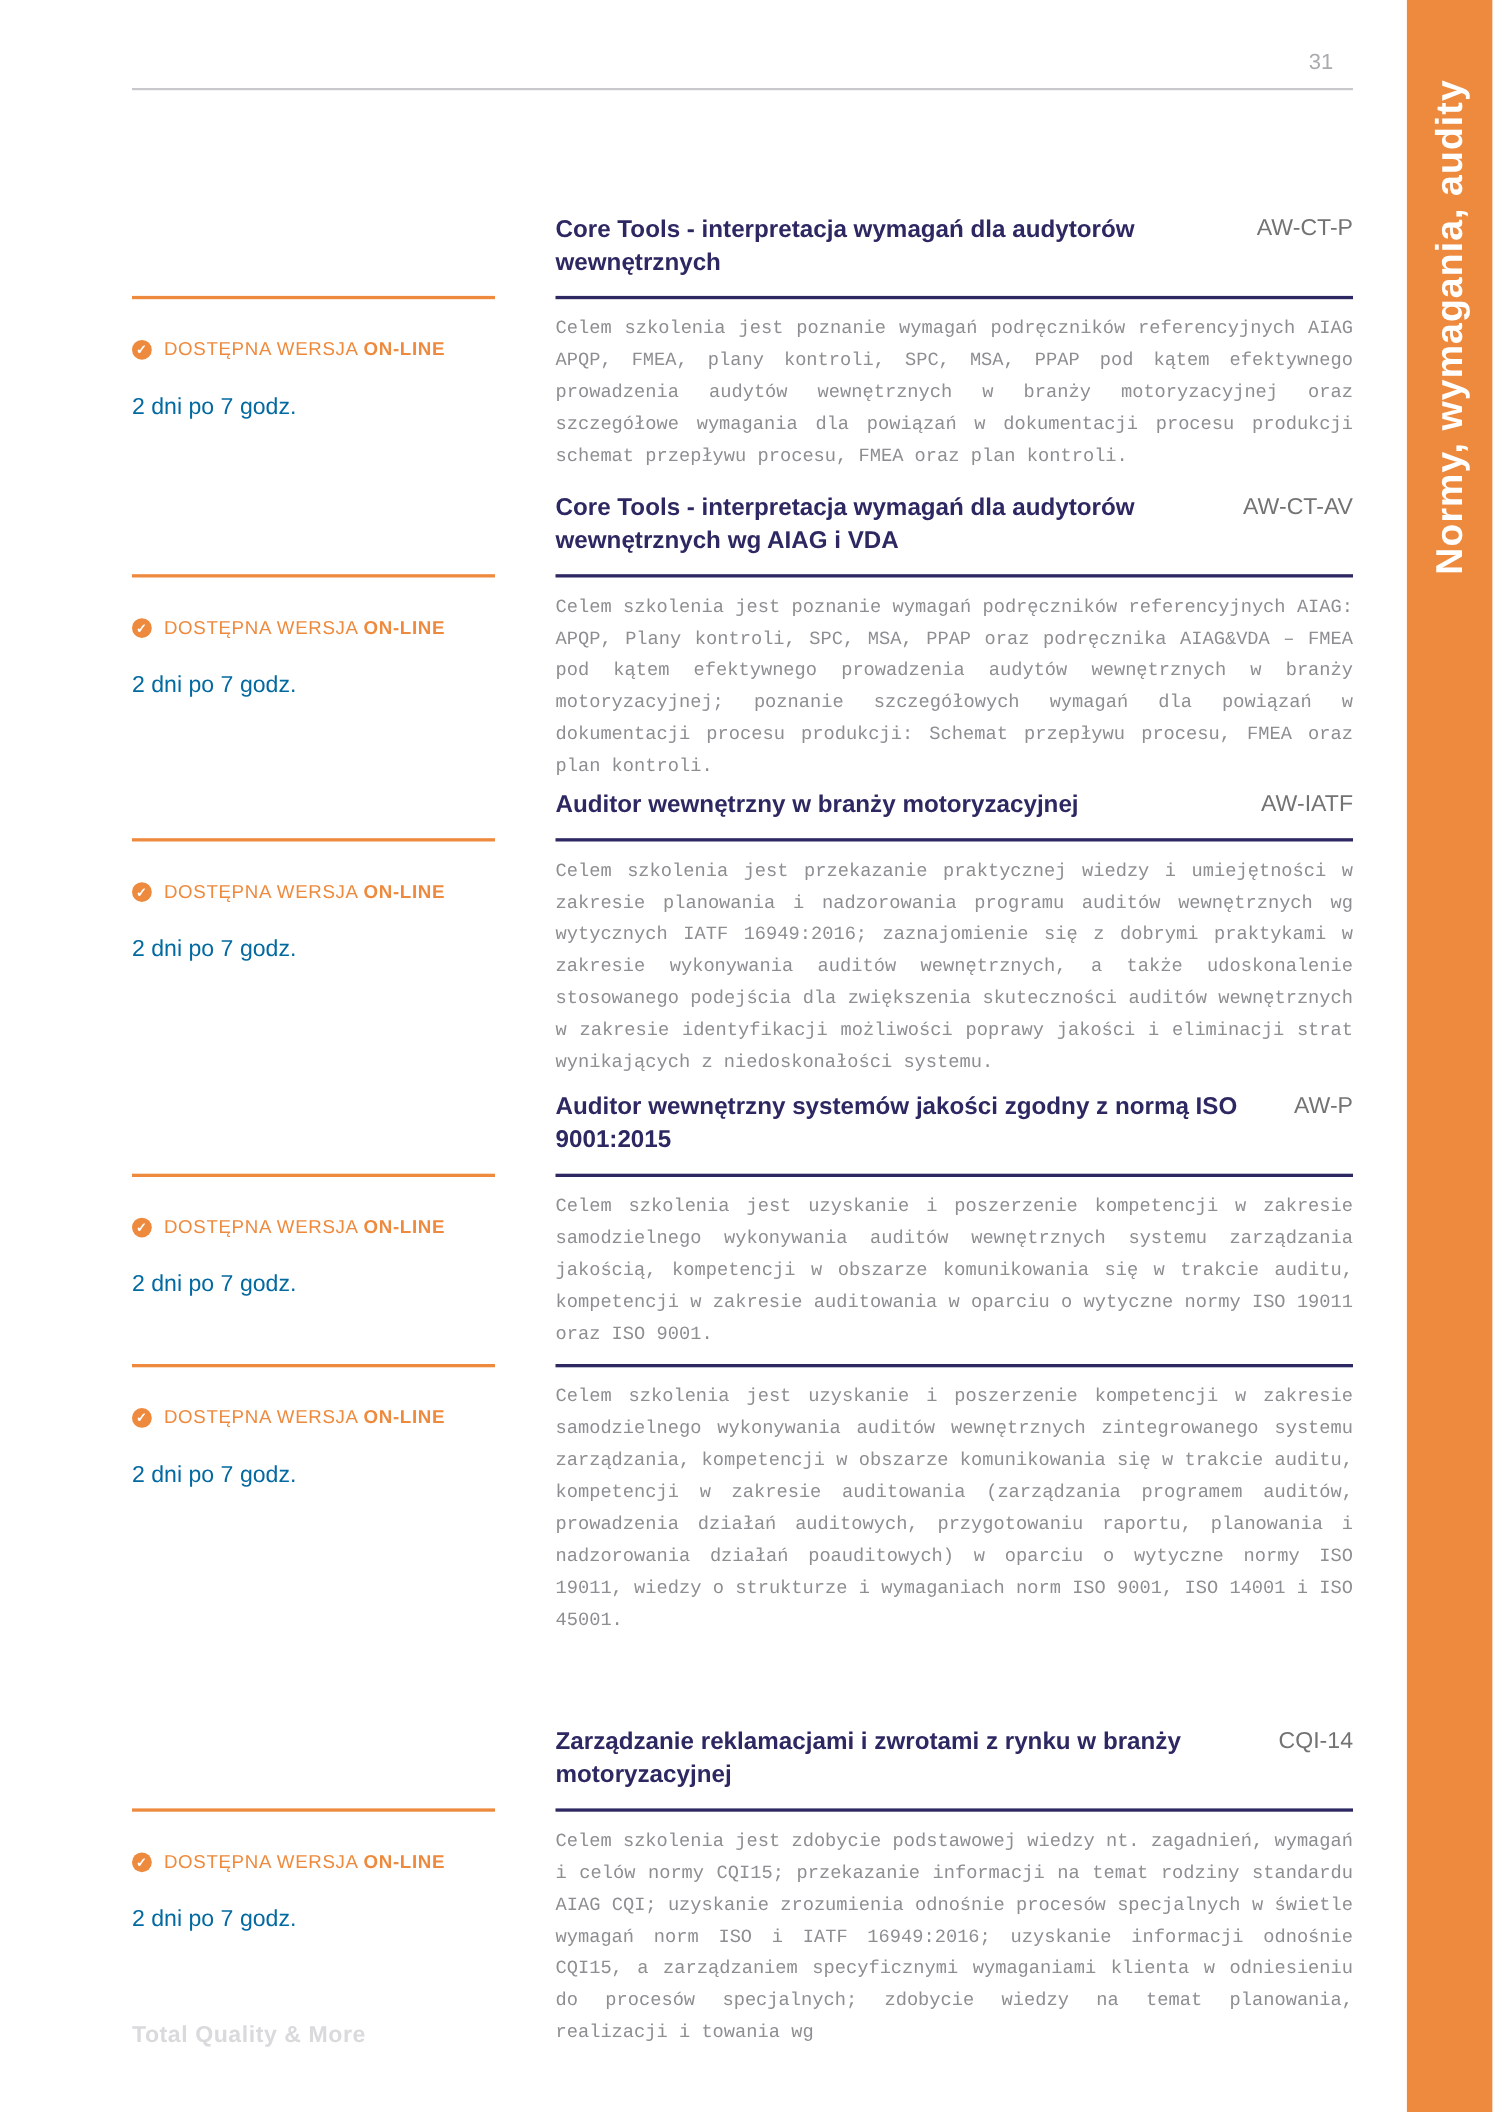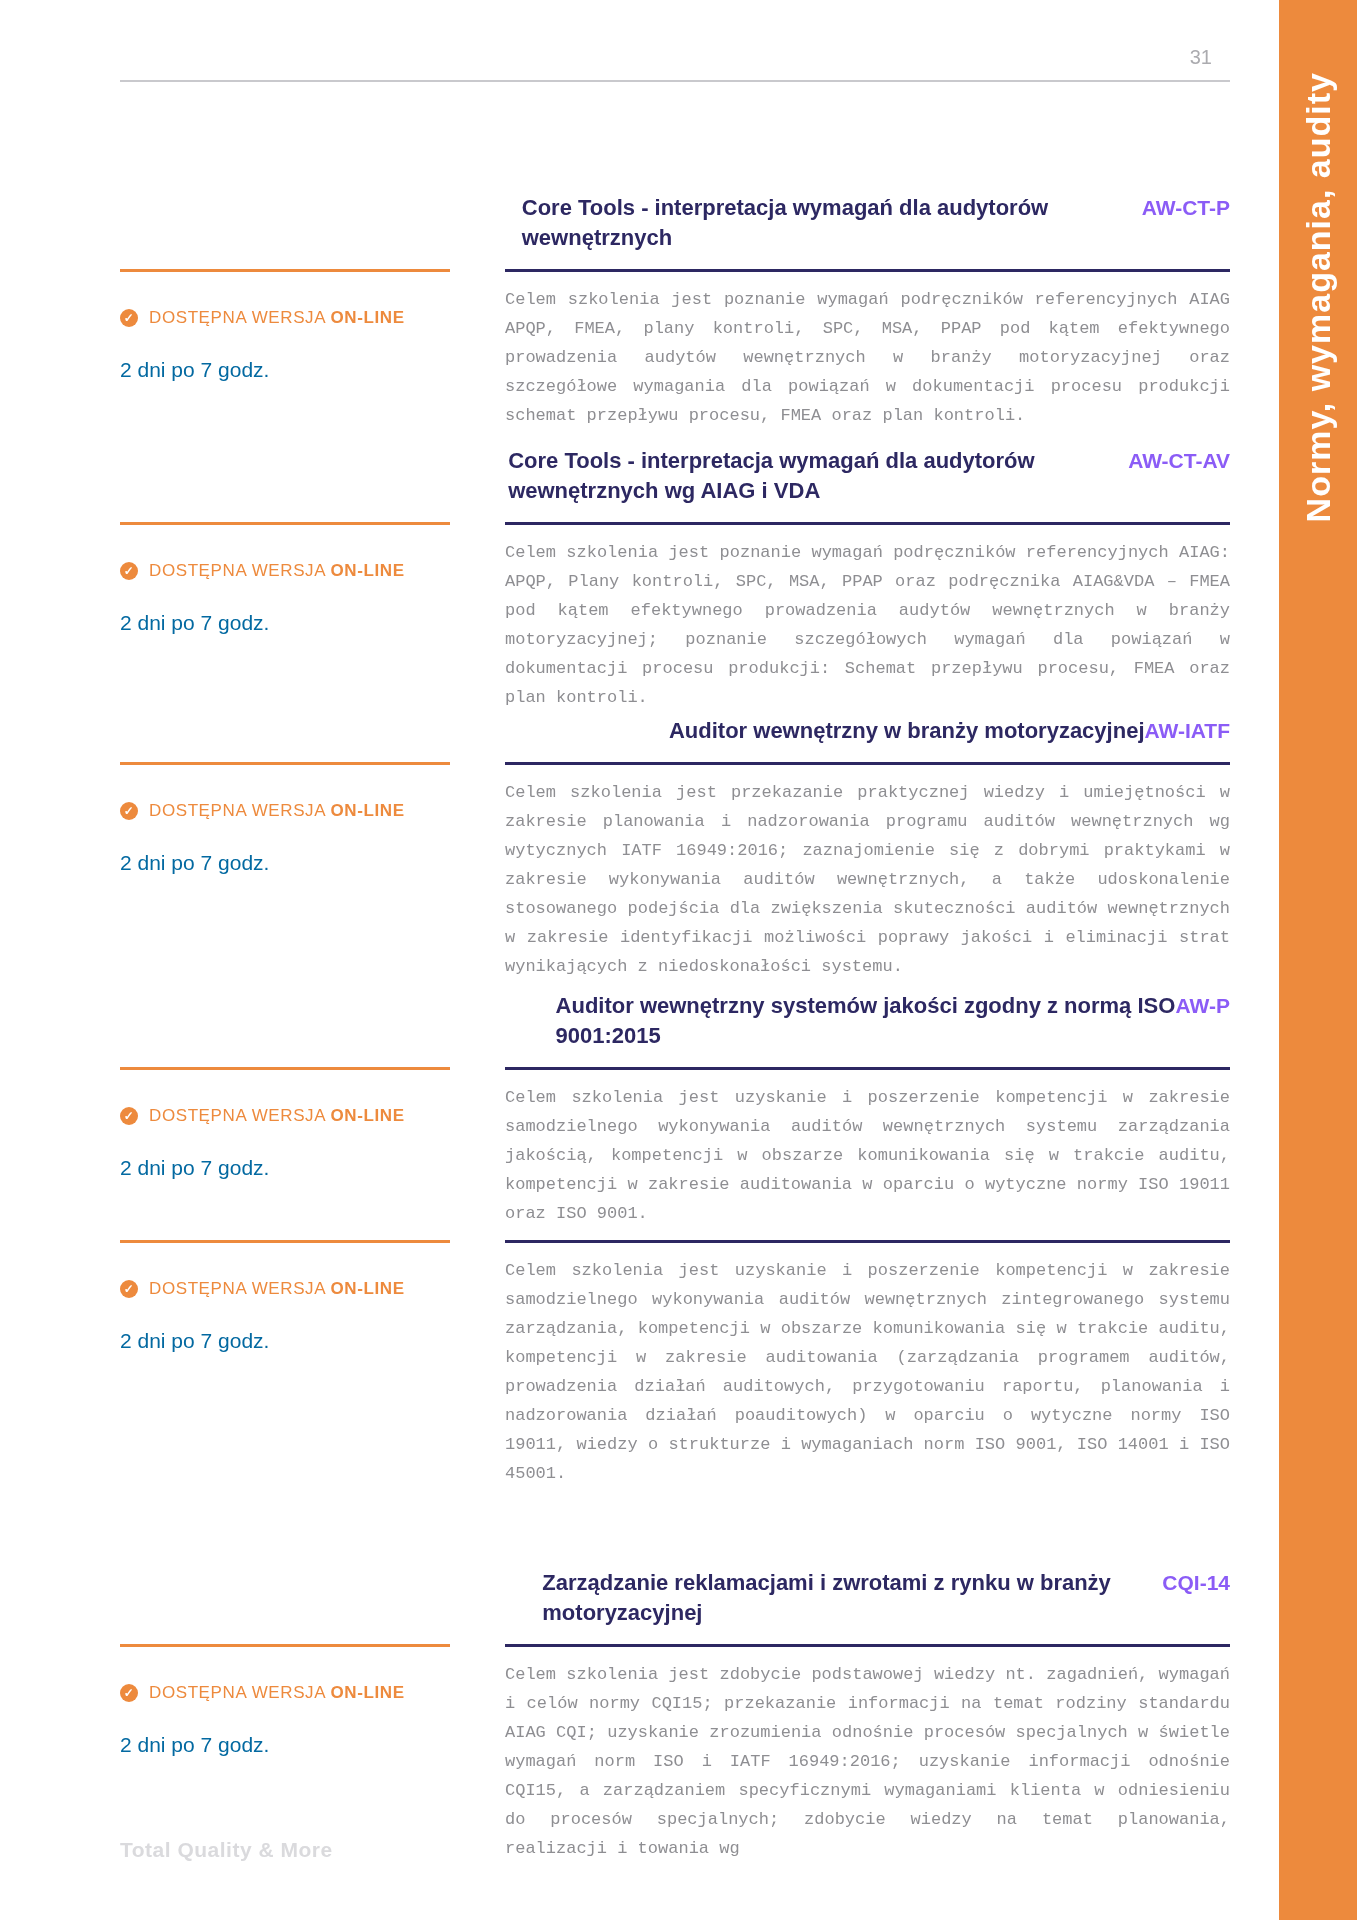--- a/index.html
+++ b/index.html
@@ -17,23 +17,23 @@
              display:flex; flex-direction:column; align-items:center; padding-top:72px; }
   .sidebar-label { writing-mode:vertical-rl; transform:rotate(180deg);
                    color:#ffffff; font-weight:bold; font-size:34px; letter-spacing:1px; white-space:nowrap; }
 
   
   .course { position:absolute; left:120px; width:1110px;
             display:grid; grid-template-columns:330px 725px; column-gap:55px; grid-template-rows:auto auto; }
   .s1 { top:193px; }  .s2 { top:446px; }  .s3 { top:716px; }
   .s4 { top:991px; }  .s5 { top:1240px; } .s6 { top:1568px; }
 
-  .title-row { grid-column:2; grid-row:1; display:flex; justify-content:flex-end; margin-bottom:16px; }
+  .title-row { grid-column:2; grid-row:1; display:flex; justify-content:space-between; margin-bottom:16px;gap:24px; }
   .course-title { max-width:620px; font-size:22px; line-height:30px; font-weight:bold; color:#2D2862; }
-  .course-code  { font-size:21px; line-height:30px; font-weight:bold; color:#8b5cf6; white-space:nowrap; }
+  .course-code  { font-size:21px; line-height:30px; font-weight:normal; color:#737373; white-space:nowrap; }
 
   .left-block  { grid-column:1; grid-row:2; }
   .right-block { grid-column:2; grid-row:2;font-family:Liberation Mono, monospace; }
 
   .orange-rule { height:3px; width:330px; background:#ED8A3D; }
   .navy-rule   { height:3px; width:725px; background:#2D2862; }
 
   .availability { margin-top:36px; display:flex; align-items:center; gap:11px;
                   color:#ED8A3D; font-size:17px; letter-spacing:0.6px; line-height:20px; }
   .availability b { font-weight:bold; }

